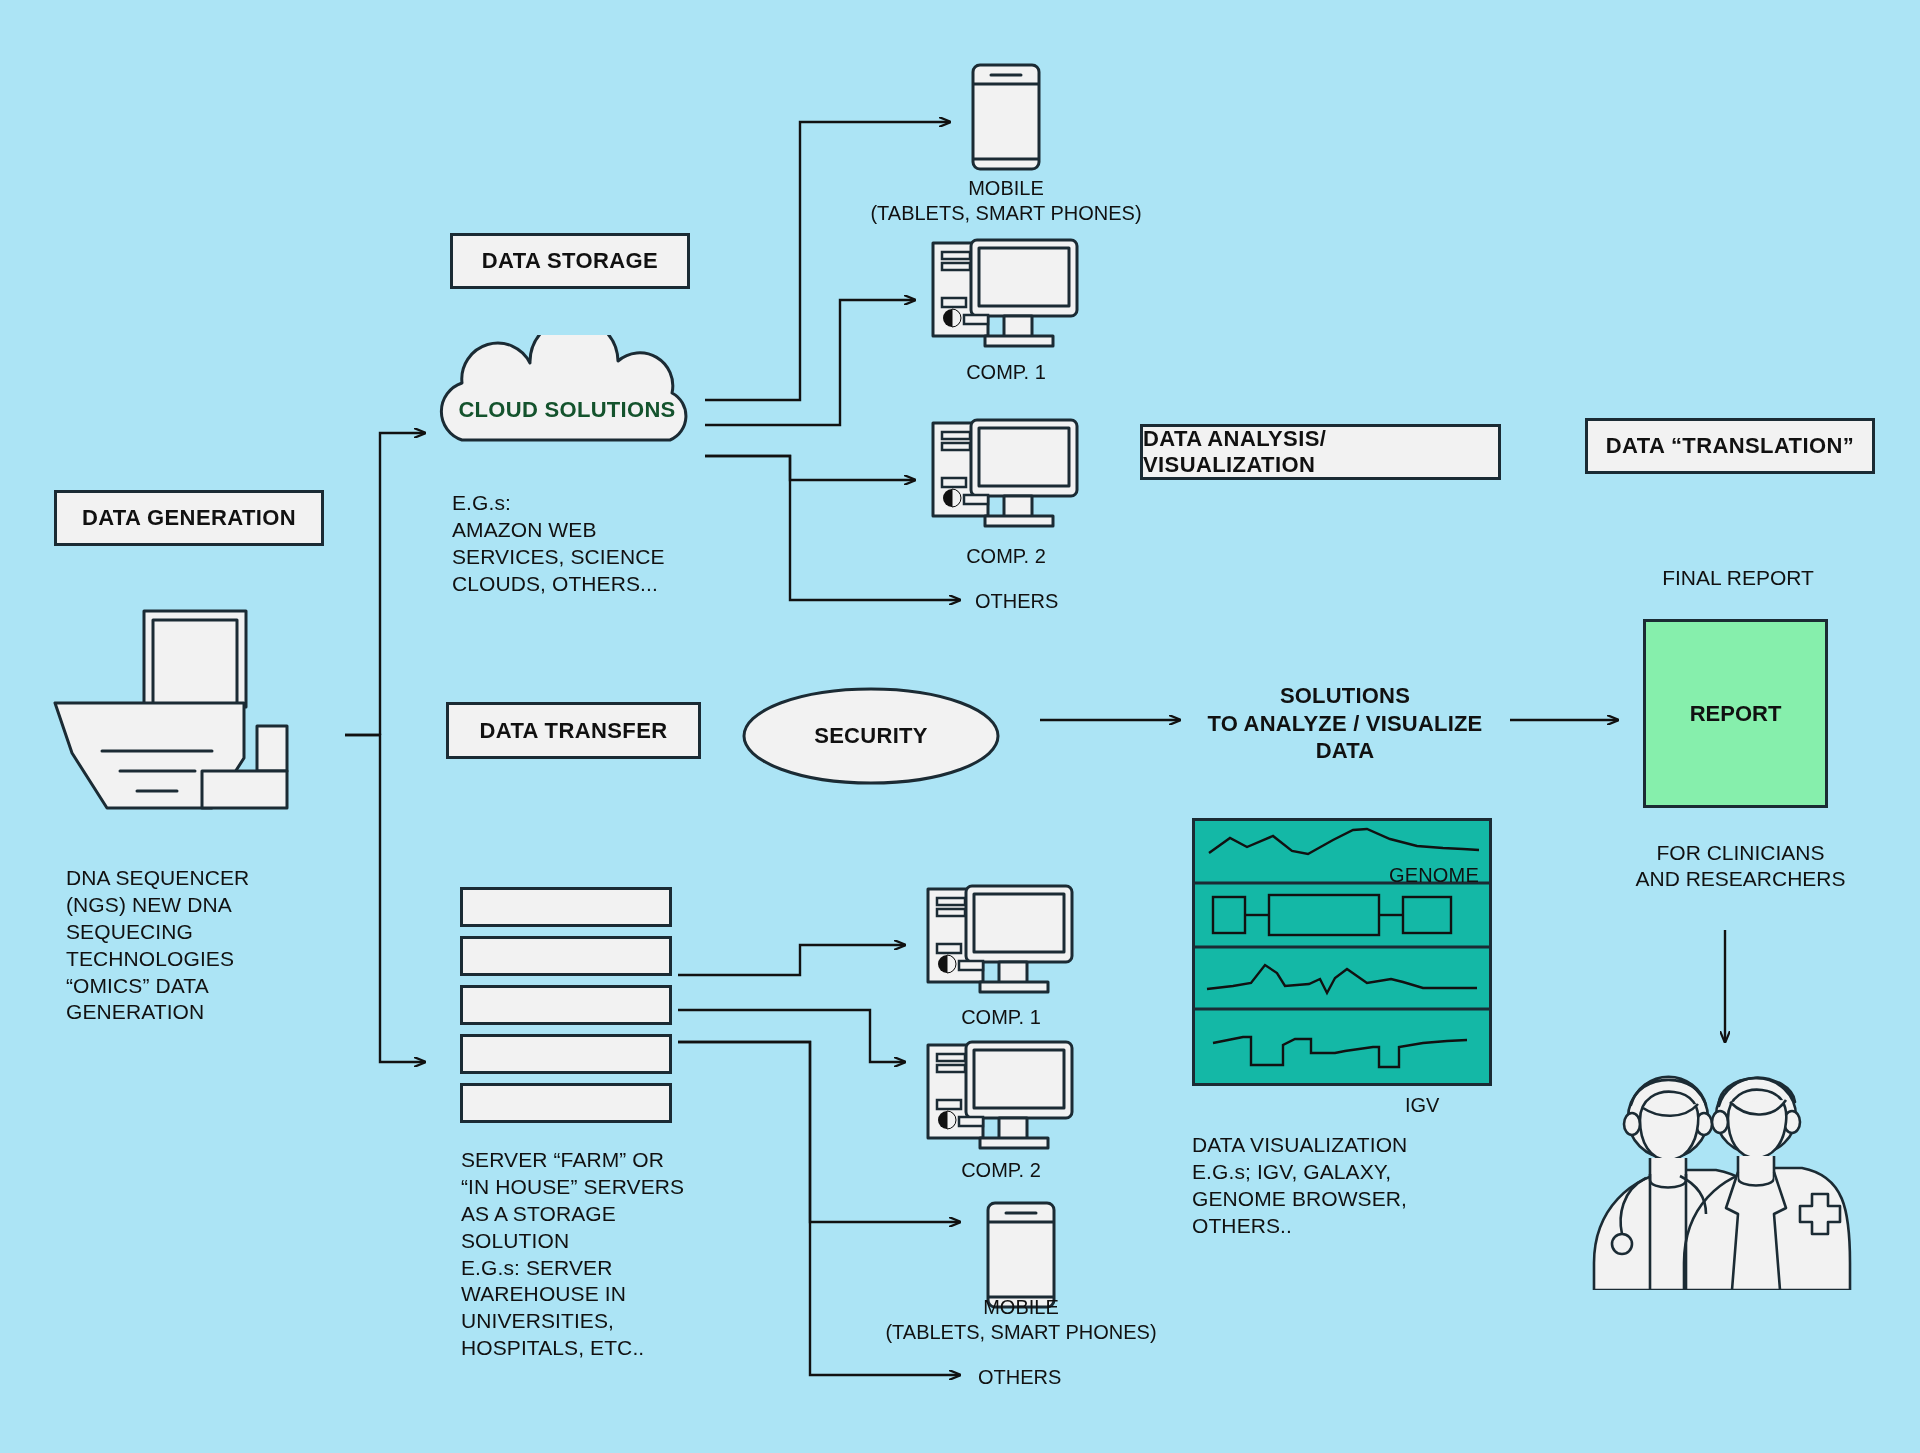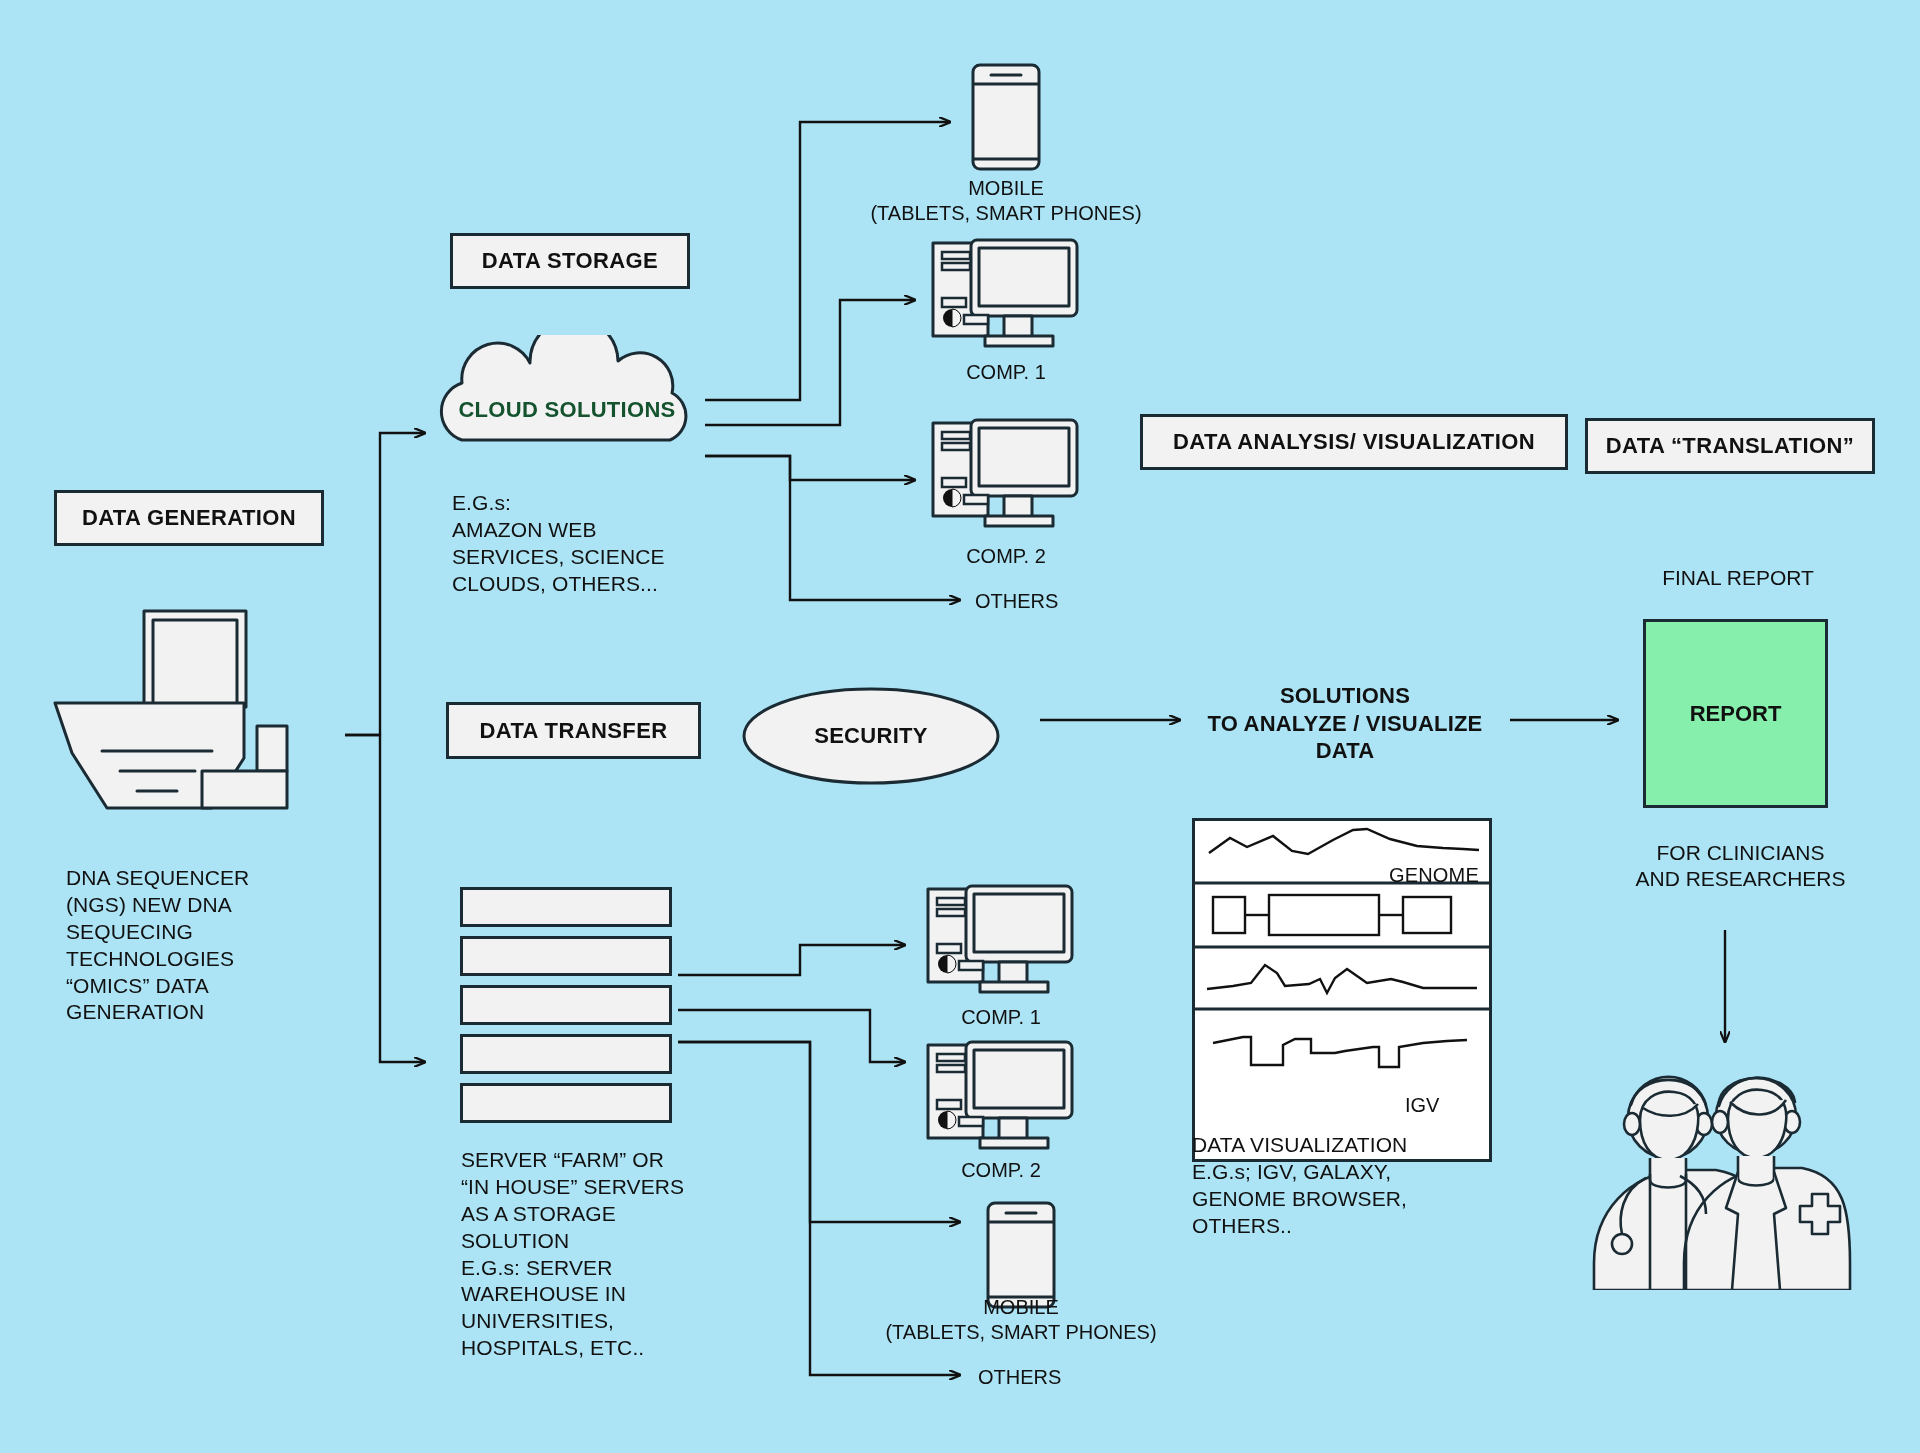--- a/index.html
+++ b/index.html
@@ -65,22 +65,22 @@
 
   
   .server-stack{position:absolute;left:460px;top:887px;width:212px;height:240px;}
   .server-unit{
     position:absolute;left:0;width:212px;height:40px;
     background:#f2f2f2;border:3px solid #1b2b34;box-sizing:border-box;
   }
 
   
   .igv-box{
-    position:absolute;left:1192px;top:818px;width:300px;height:344px;
-    background:#ffffff;border:3px solid #1b2b34;box-sizing:border-box;
+    position:absolute;left:1192px;top:818px;width:300px;height:268px;
+    background:#14b8a6;border:3px solid #1b2b34;box-sizing:border-box;
   }
   .igv-genome-label{
     position:absolute;right:10px;top:43px;font-size:20px;color:#111;letter-spacing:.2px;
   }
   .t20{font-size:20px;}
   .t21{font-size:21px;}
   .t22{font-size:22px;}
 </style>
 </head>
 <body>
@@ -128,21 +128,21 @@
   </div>
 
   <div class="hdr-box t22" style="left:54px;top:490px;width:270px;height:56px;">
     <span>DATA GENERATION</span>
   </div>
 
   <div class="hdr-box t22" style="left:446px;top:702px;width:255px;height:57px;">
     <span>DATA TRANSFER</span>
   </div>
 
-  <div class="hdr-box t22" style="left:1140px;top:414px;width:428px;height:56px;">
+  <div class="hdr-box t22" style="left:1140px;top:424px;width:361px;height:56px;">
     <span>DATA ANALYSIS/ VISUALIZATION</span>
   </div>
 
   <div class="hdr-box t22" style="left:1585px;top:418px;width:290px;height:56px;">
     <span>DATA “TRANSLATION”</span>
   </div>
 
   <svg style="position:absolute;left:52px;top:608px;width:270px;height:205px;" viewBox="0 0 270 205">
     <g stroke="#1b2b34" stroke-width="3" fill="#f2f2f2" stroke-linejoin="round">
       <rect x="92" y="3" width="102" height="96"></rect>

